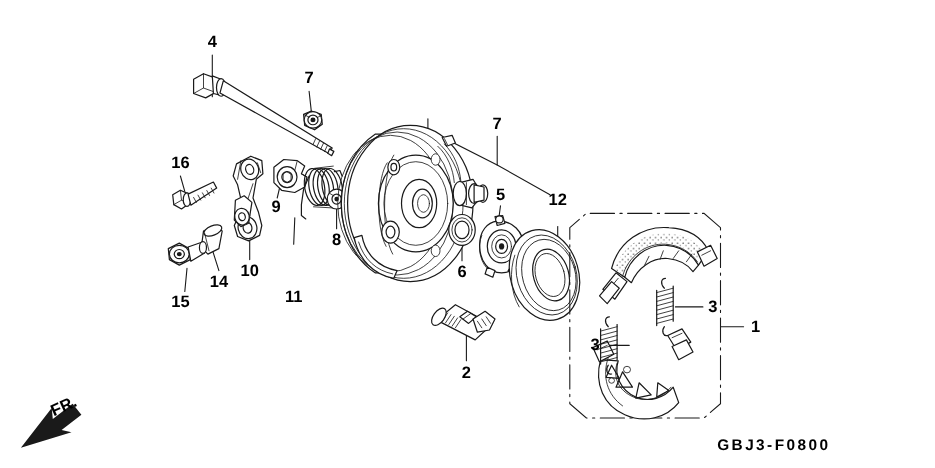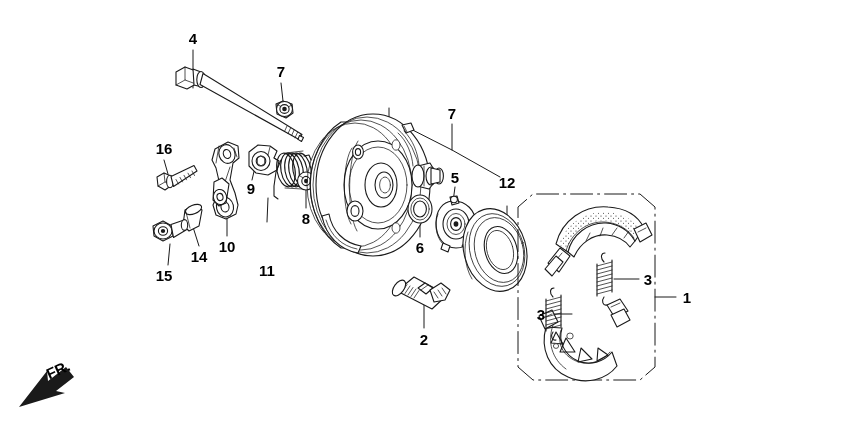--- a/index.html
+++ b/index.html
@@ -429,14 +429,15 @@
     <div class="callout" style="left:267px; top:230px;margin-top:40px;">11</div>
     <div class="callout" style="left:507px; top:182px;">12</div>
     <div class="callout" style="left:281px; top:71px;">7</div>
     <div class="callout" style="left:199px; top:256px;">14</div>
     <div class="callout" style="left:164px; top:275px;">15</div>
     <div class="callout" style="left:164px; top:148px;text-align:center;">16</div>
   </div>
 
   <div id="fr-label">FR.</div>
 
+  <div id="diagram-code">GBJ3-F0800</div>
 
 </div>
 
 </body></html>

